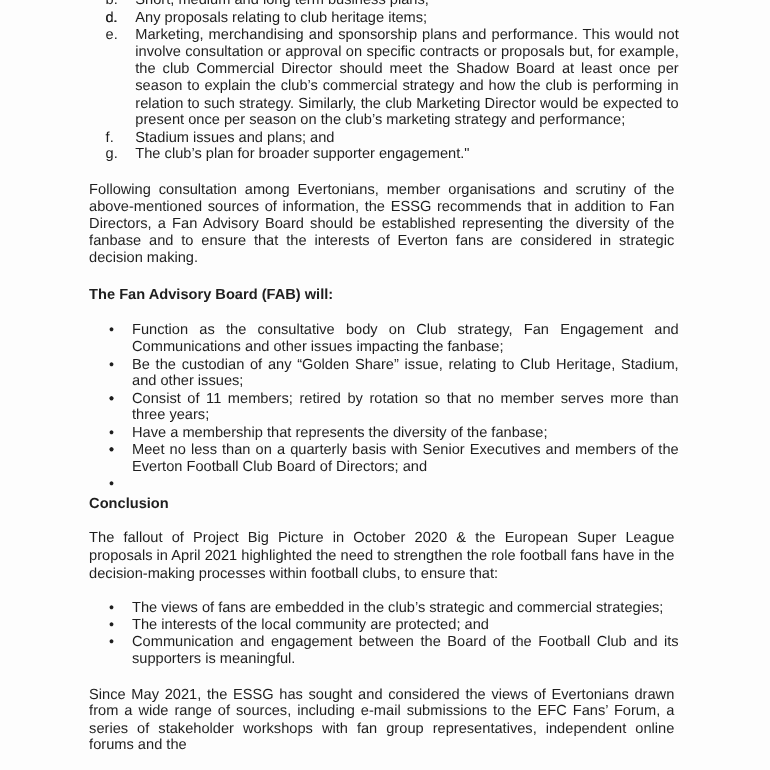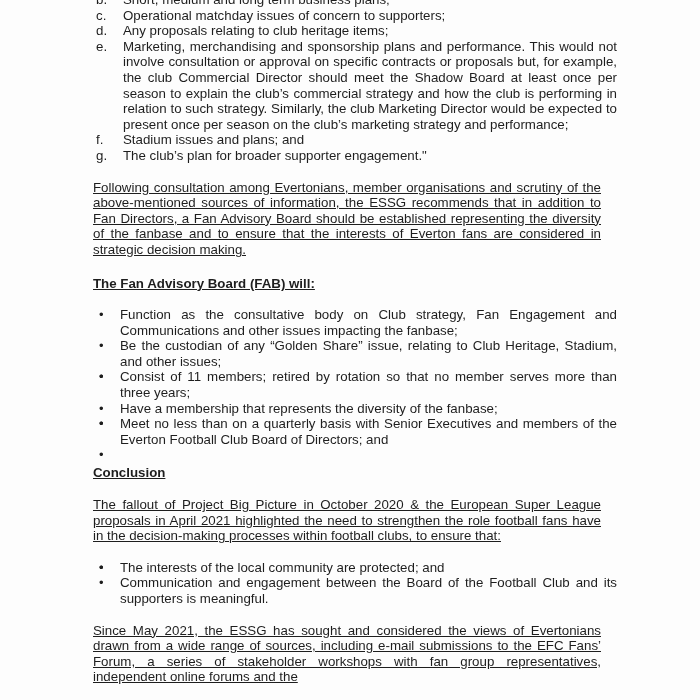--- a/index.html
+++ b/index.html
@@ -4,39 +4,39 @@
 <style>
   html, body { margin: 0; padding: 0; background: #ffffff; }
   body { width: 700px; height: 700px; overflow: hidden; position: relative; }
   .page {
     position: absolute; left: 0; top: 0; width: 700px; height: 700px;
     background: #fdfdfd; color: #1e1e1e;
     font-family: "Liberation Sans", sans-serif;
     font-size: 13.3px; line-height: 15.6px;
   }
   .content { position: absolute; left: 77px; width: 540px; top: -8px; }
-  p { margin: 16px; text-align: justify; text-decoration: underline; }
+  p { margin: 4px; text-align: justify; }
   .para { margin-top: 16px; }
   .heading { font-weight: bold; margin-top: 18px; }
   ol.alpha { list-style: none; margin: 0; padding: 0; }
   ol.alpha li { position: relative; padding-left: 46px; text-align: justify; }
   ol.alpha li .marker { position: absolute; left: 19px; top: 0; }
   ul.bullets { list-style: none; margin: 16px 0 0 0; padding: 0; }
   ul.bullets li { position: relative; padding-left: 43px; text-align: justify; }
   ul.bullets li .bullet { position: absolute; left: 22px; top: 0; font-size: 13px; }
 </style>
 </head>
 <body>
 
 <div class="page">
   <div class="content">
 
     <ol class="alpha">
       <li><span class="marker">b.</span><span>Short, medium and long term business plans;</span></li>
-      <li><span class="marker">c.</span><span>Operational matchday issues of concern to supporters;</span></li>
+      <li><span class="marker">c.</span></li>
       <li><span class="marker">d.</span><span>Any proposals relating to club heritage items;</span></li>
       <li><span class="marker">e.</span><span>Marketing, merchandising and sponsorship plans and performance. This would not involve consultation or approval on specific contracts or proposals but, for example, the club Commercial Director should meet the Shadow Board at least once per season to explain the club’s commercial strategy and how the club is performing in relation to such strategy. Similarly, the club Marketing Director would be expected to present once per season on the club’s marketing strategy and performance;</span></li>
       <li><span class="marker">f.</span><span>Stadium issues and plans; and</span></li>
       <li><span class="marker">g.</span><span>The club’s plan for broader supporter engagement."</span></li>
     </ol>
 
     <p class="para">Following consultation among Evertonians, member organisations and scrutiny of the above-mentioned sources of information, the ESSG recommends that in addition to Fan Directors, a Fan Advisory Board should be established representing the diversity of the fanbase and to ensure that the interests of Everton fans are considered in strategic decision making.</p>
 
     <p class="heading">The Fan Advisory Board (FAB) will:</p>
 
@@ -49,21 +49,21 @@
       <li><span class="bullet">•</span></li>
       <li><span class="bullet">•</span><span>Meet no less than on a quarterly basis with Senior Executives and members of the Everton Football Club Board of Directors; and</span></li>
       <li><span class="bullet">•</span></li>
     </ul>
 
     <p class="heading">Conclusion</p>
 
     <p class="para">The fallout of Project Big Picture in October 2020 &amp; the European Super League proposals in April 2021 highlighted the need to strengthen the role football fans have in the decision-making processes within football clubs, to ensure that:</p>
 
     <ul class="bullets">
-      <li><span class="bullet">•</span></li>
+      <li><span class="bullet">•</span><span>The views of fans are embedded in the club’s strategic and commercial strategies;</span></li>
       <li><span class="bullet">•</span><span>The interests of the local community are protected; and</span></li>
       <li><span class="bullet">•</span><span>Communication and engagement between the Board of the Football Club and its supporters is meaningful.</span></li>
     </ul>
 
     <p class="para">Since May 2021, the ESSG has sought and considered the views of Evertonians drawn from a wide range of sources, including e-mail submissions to the EFC Fans’ Forum, a series of stakeholder workshops with fan group representatives, independent online forums and the</p>
 
   </div>
 </div>
 
 </body></html>

